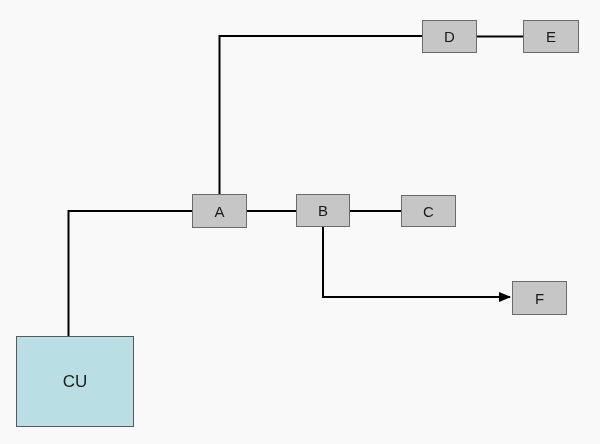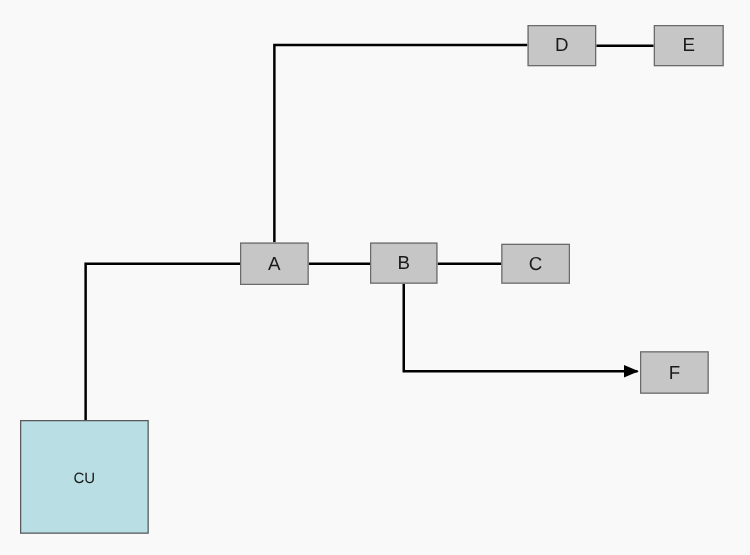--- a/index.html
+++ b/index.html
@@ -48,24 +48,24 @@
     color: var(--label-color);
     font-size: 15px;
   }
   #node-a { left: 192px; top: 194px; width: 55px; height: 34px; }
   #node-b { left: 296px; top: 194px; width: 54px; height: 33px; }
   #node-c { left: 401px; top: 195px; width: 55px; height: 32px; }
   #node-d { left: 422px; top: 20px;  width: 55px; height: 33px; }
   #node-e { left: 523px; top: 20px;  width: 56px; height: 33px; }
   #node-f { left: 512px; top: 281px; width: 55px; height: 34px; }
   #node-cu {
-    left: 16px; top: 336px; width: 103px; height: 91px;
+    left: 16px; top: 336px; width: 118px; height: 91px;
     background: var(--cu-fill);
     border: 1px solid var(--cu-border);
-    font-size: 12px;
+    font-size: 17px;
     text-align: right;
   }
 </style>
 </head>
 <body>
 
 <div class="canvas">
 
   <svg class="edges-layer" viewBox="0 0 600 444">
     <defs>

